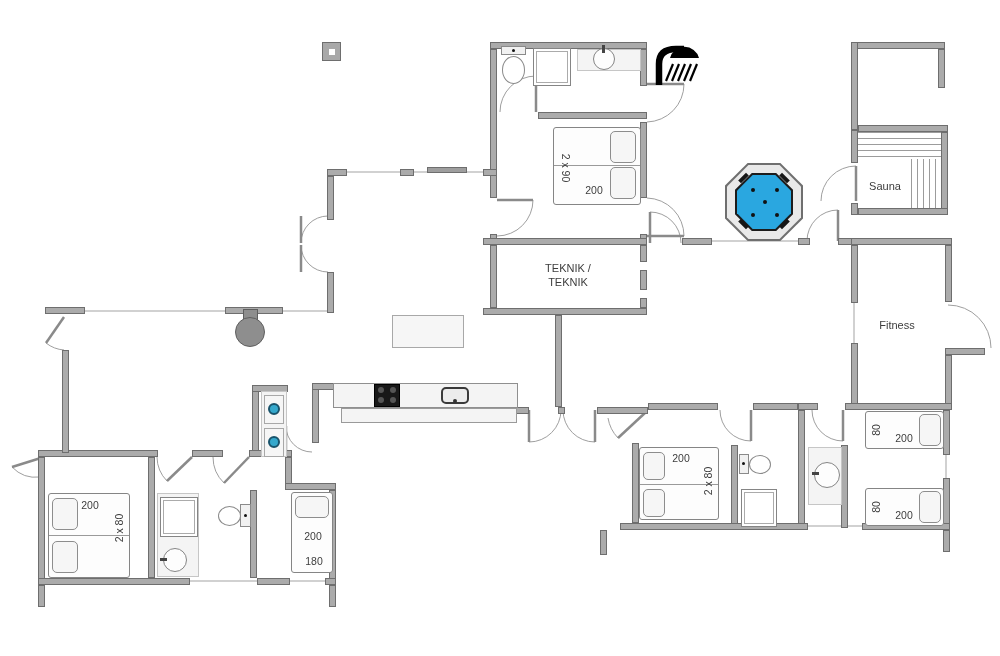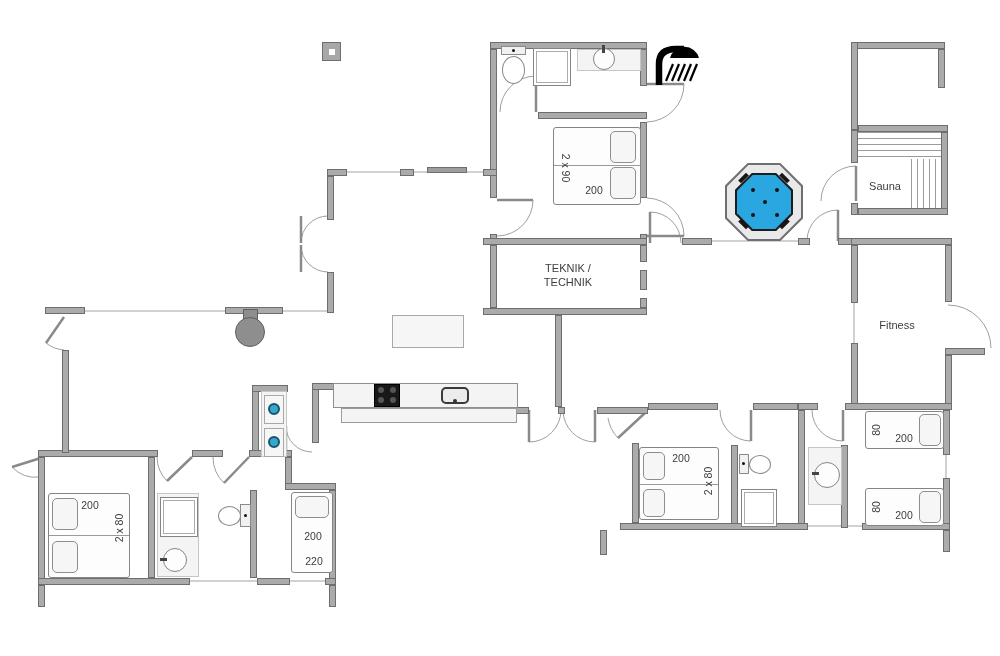--- a/index.html
+++ b/index.html
@@ -228,21 +228,21 @@
   </svg>
 
   <div class="bed" style="left:553px;top:127px;width:88px;height:78px"></div>
   <div class="divider" style="left:554px;top:165px;width:86px;height:1px"></div>
   <div class="pillow" style="left:610px;top:131px;width:26px;height:32px"></div>
   <div class="pillow" style="left:610px;top:167px;width:26px;height:32px"></div>
   <div class="lbl small rot90" style="left:546px;top:162px;width:40px;">2 x 90</div>
   <div class="lbl small" style="left:579px;top:184px;width:30px;">200</div>
 
   <div class="lbl" style="left:498px;top:262px;width:140px;">TEKNIK /</div>
-  <div class="lbl" style="left:498px;top:276px;width:140px;">TECHNIK</div>
+  <div class="lbl" style="left:498px;top:276px;width:140px;">TEKNIK</div>
 
   <div class="oct" style="left:725px;top:163px;width:78px;height:78px;background:#6f6f6f"></div>
   <div class="oct" style="left:727px;top:165px;width:74px;height:74px;background:#e9e9e9"></div>
   <div class="oct" style="left:735px;top:173px;width:58px;height:58px;background:#1c1c1c"></div>
   <div class="oct" style="left:737px;top:175px;width:54px;height:54px;background:#2aa7e0"></div>
   <div class="dot" style="left:751px;top:188px;width:4px;height:4px"></div>
   <div class="dot" style="left:775px;top:188px;width:4px;height:4px"></div>
   <div class="dot" style="left:763px;top:200px;width:4px;height:4px"></div>
   <div class="dot" style="left:751px;top:213px;width:4px;height:4px"></div>
   <div class="dot" style="left:775px;top:213px;width:4px;height:4px"></div>
@@ -291,21 +291,21 @@
   <div class="circle" style="left:163px;top:548px;width:24px;height:24px"></div>
   <div class="dot" style="left:160px;top:558px;width:7px;height:3px;border-radius:0;background:#444"></div>
 
   <div class="tank" style="left:240px;top:504px;width:11px;height:23px"></div>
   <div class="bowl" style="left:218px;top:506px;width:23px;height:20px"></div>
   <div class="dot" style="left:244px;top:514px;width:3px;height:3px"></div>
 
   <div class="bed" style="left:291px;top:492px;width:42px;height:81px"></div>
   <div class="pillow" style="left:295px;top:496px;width:34px;height:22px"></div>
   <div class="lbl small" style="left:298px;top:530px;width:30px;">200</div>
-  <div class="lbl small" style="left:299px;top:555px;width:30px;">220</div>
+  <div class="lbl small" style="left:299px;top:555px;width:30px;">180</div>
 
   <div class="bed" style="left:639px;top:447px;width:80px;height:73px"></div>
   <div class="divider" style="left:640px;top:484px;width:78px;height:1px"></div>
   <div class="pillow" style="left:643px;top:452px;width:22px;height:28px"></div>
   <div class="pillow" style="left:643px;top:489px;width:22px;height:28px"></div>
   <div class="lbl small" style="left:666px;top:452px;width:30px;">200</div>
   <div class="lbl small rotm90" style="left:688px;top:475px;width:40px;">2 x 80</div>
 
   <div class="tank" style="left:739px;top:454px;width:10px;height:20px"></div>
   <div class="bowl" style="left:749px;top:455px;width:22px;height:19px"></div>

